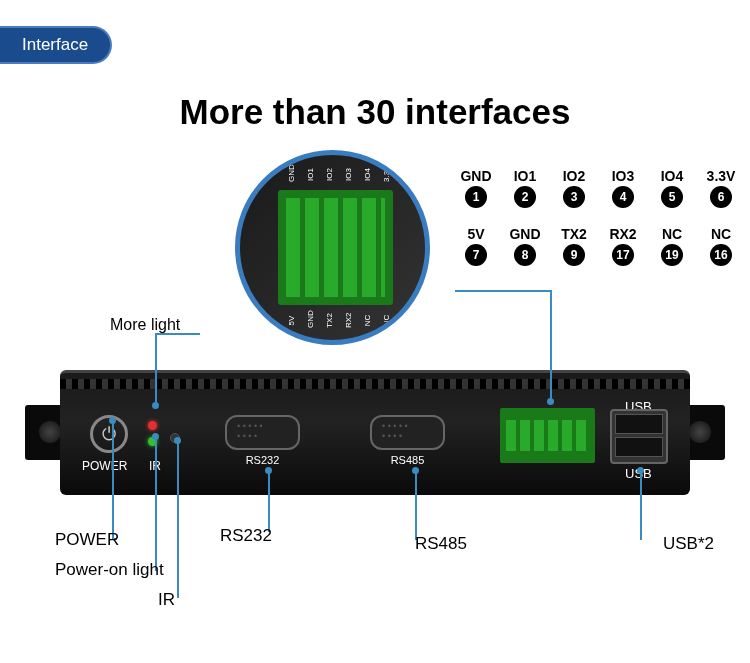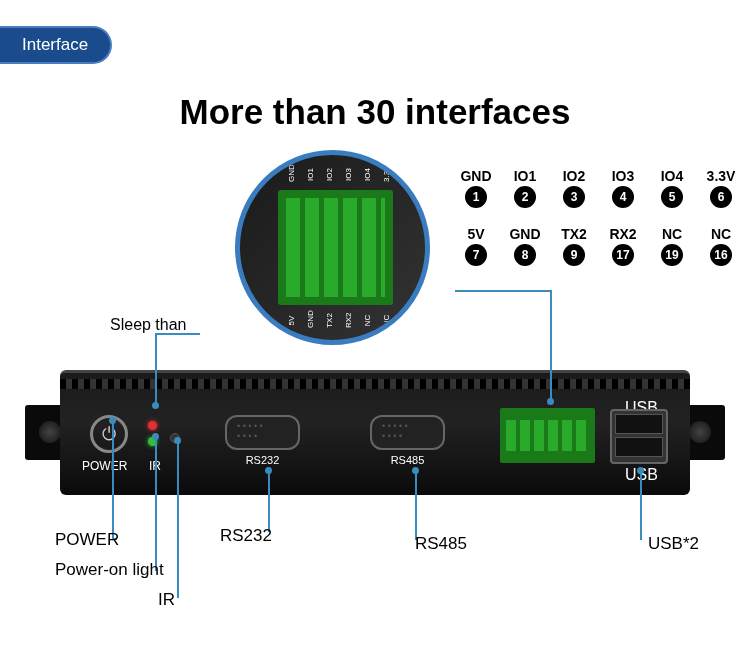--- a/index.html
+++ b/index.html
@@ -35,31 +35,31 @@
 .ir-dot{position:absolute;top:60px;left:110px;width:10px;height:10px;border-radius:50%;background:#333;border:1px solid #555}
 .ir-lbl{position:absolute;top:86px;left:89px;color:#fff;font-size:12px}
 .serial{width:75px;height:35px;background:#222;border:2px solid #666;border-radius:12px;position:relative}
 .serial::after{content:'• • • • •\A • • • •';white-space:pre;color:#555;font-size:9px;position:absolute;top:4px;left:10px;line-height:10px}
 .port.rs232{top:42px;left:165px}
 .port.rs485{top:42px;left:310px}
 .green-conn{position:absolute;top:35px;left:440px;width:95px;height:55px;background:#1a7a1a;border-radius:2px}
 .green-conn::before{content:'';position:absolute;top:12px;left:6px;right:6px;bottom:12px;background:repeating-linear-gradient(90deg,#2aaa2a 0 10px,#1a7a1a 10px 14px)}
 .usb-block{position:absolute;top:36px;left:550px;width:58px;height:55px;background:#333;border:2px solid #666;border-radius:4px}
 .usb-slot{height:20px;margin:3px;background:#111;border:1px solid #555}
-.usb-lbl{position:absolute;color:#fff;font-size:16px}
+.usb-lbl{position:absolute;color:#fff;font-size:13px}
 .line{position:absolute;background:#3a8cc0}
 .line.h{height:2px}.line.v{width:2px}
 .dot{position:absolute;width:7px;height:7px;background:#3a8cc0;border-radius:50%}
 .bottom-label{position:absolute;font-size:17px;color:#000}
 .bl-power{top:530px;left:55px}
 .bl-poweron{top:560px;left:55px}
 .bl-ir{top:590px;left:158px}
 .bl-rs232{top:526px;left:220px}
 .bl-rs485{top:534px;left:415px}
-.bl-usb{top:534px;left:648px}
+.bl-usb{top:534px;left:663px}
 </style>
 </head>
 <body>
 
 <div class="header-tab">Interface</div>
 <div class="title">More than 30 interfaces</div>
 
 <div class="zoom-circle">
   <div class="gb-labels-top">
     <span>GND</span>
@@ -128,21 +128,21 @@
         <span class="pin-label">NC</span>
         <span class="pin-num">19</span>
       </div>
       <div class="pin">
         <span class="pin-label">NC</span>
         <span class="pin-num">16</span>
       </div>
     </div>
 </div>
 
-<div class="callout cl-sleep">Sleep than</div>
+<div class="callout cl-sleep">More light</div>
 
 <div class="device">
   <div class="flange left"></div>
   <div class="flange right"></div>
   <div class="chassis">
     <div class="vents"></div>
     <div class="power-btn">
         <span>⏻</span>
       </div>
     <div class="power-lbl">POWER</div>

